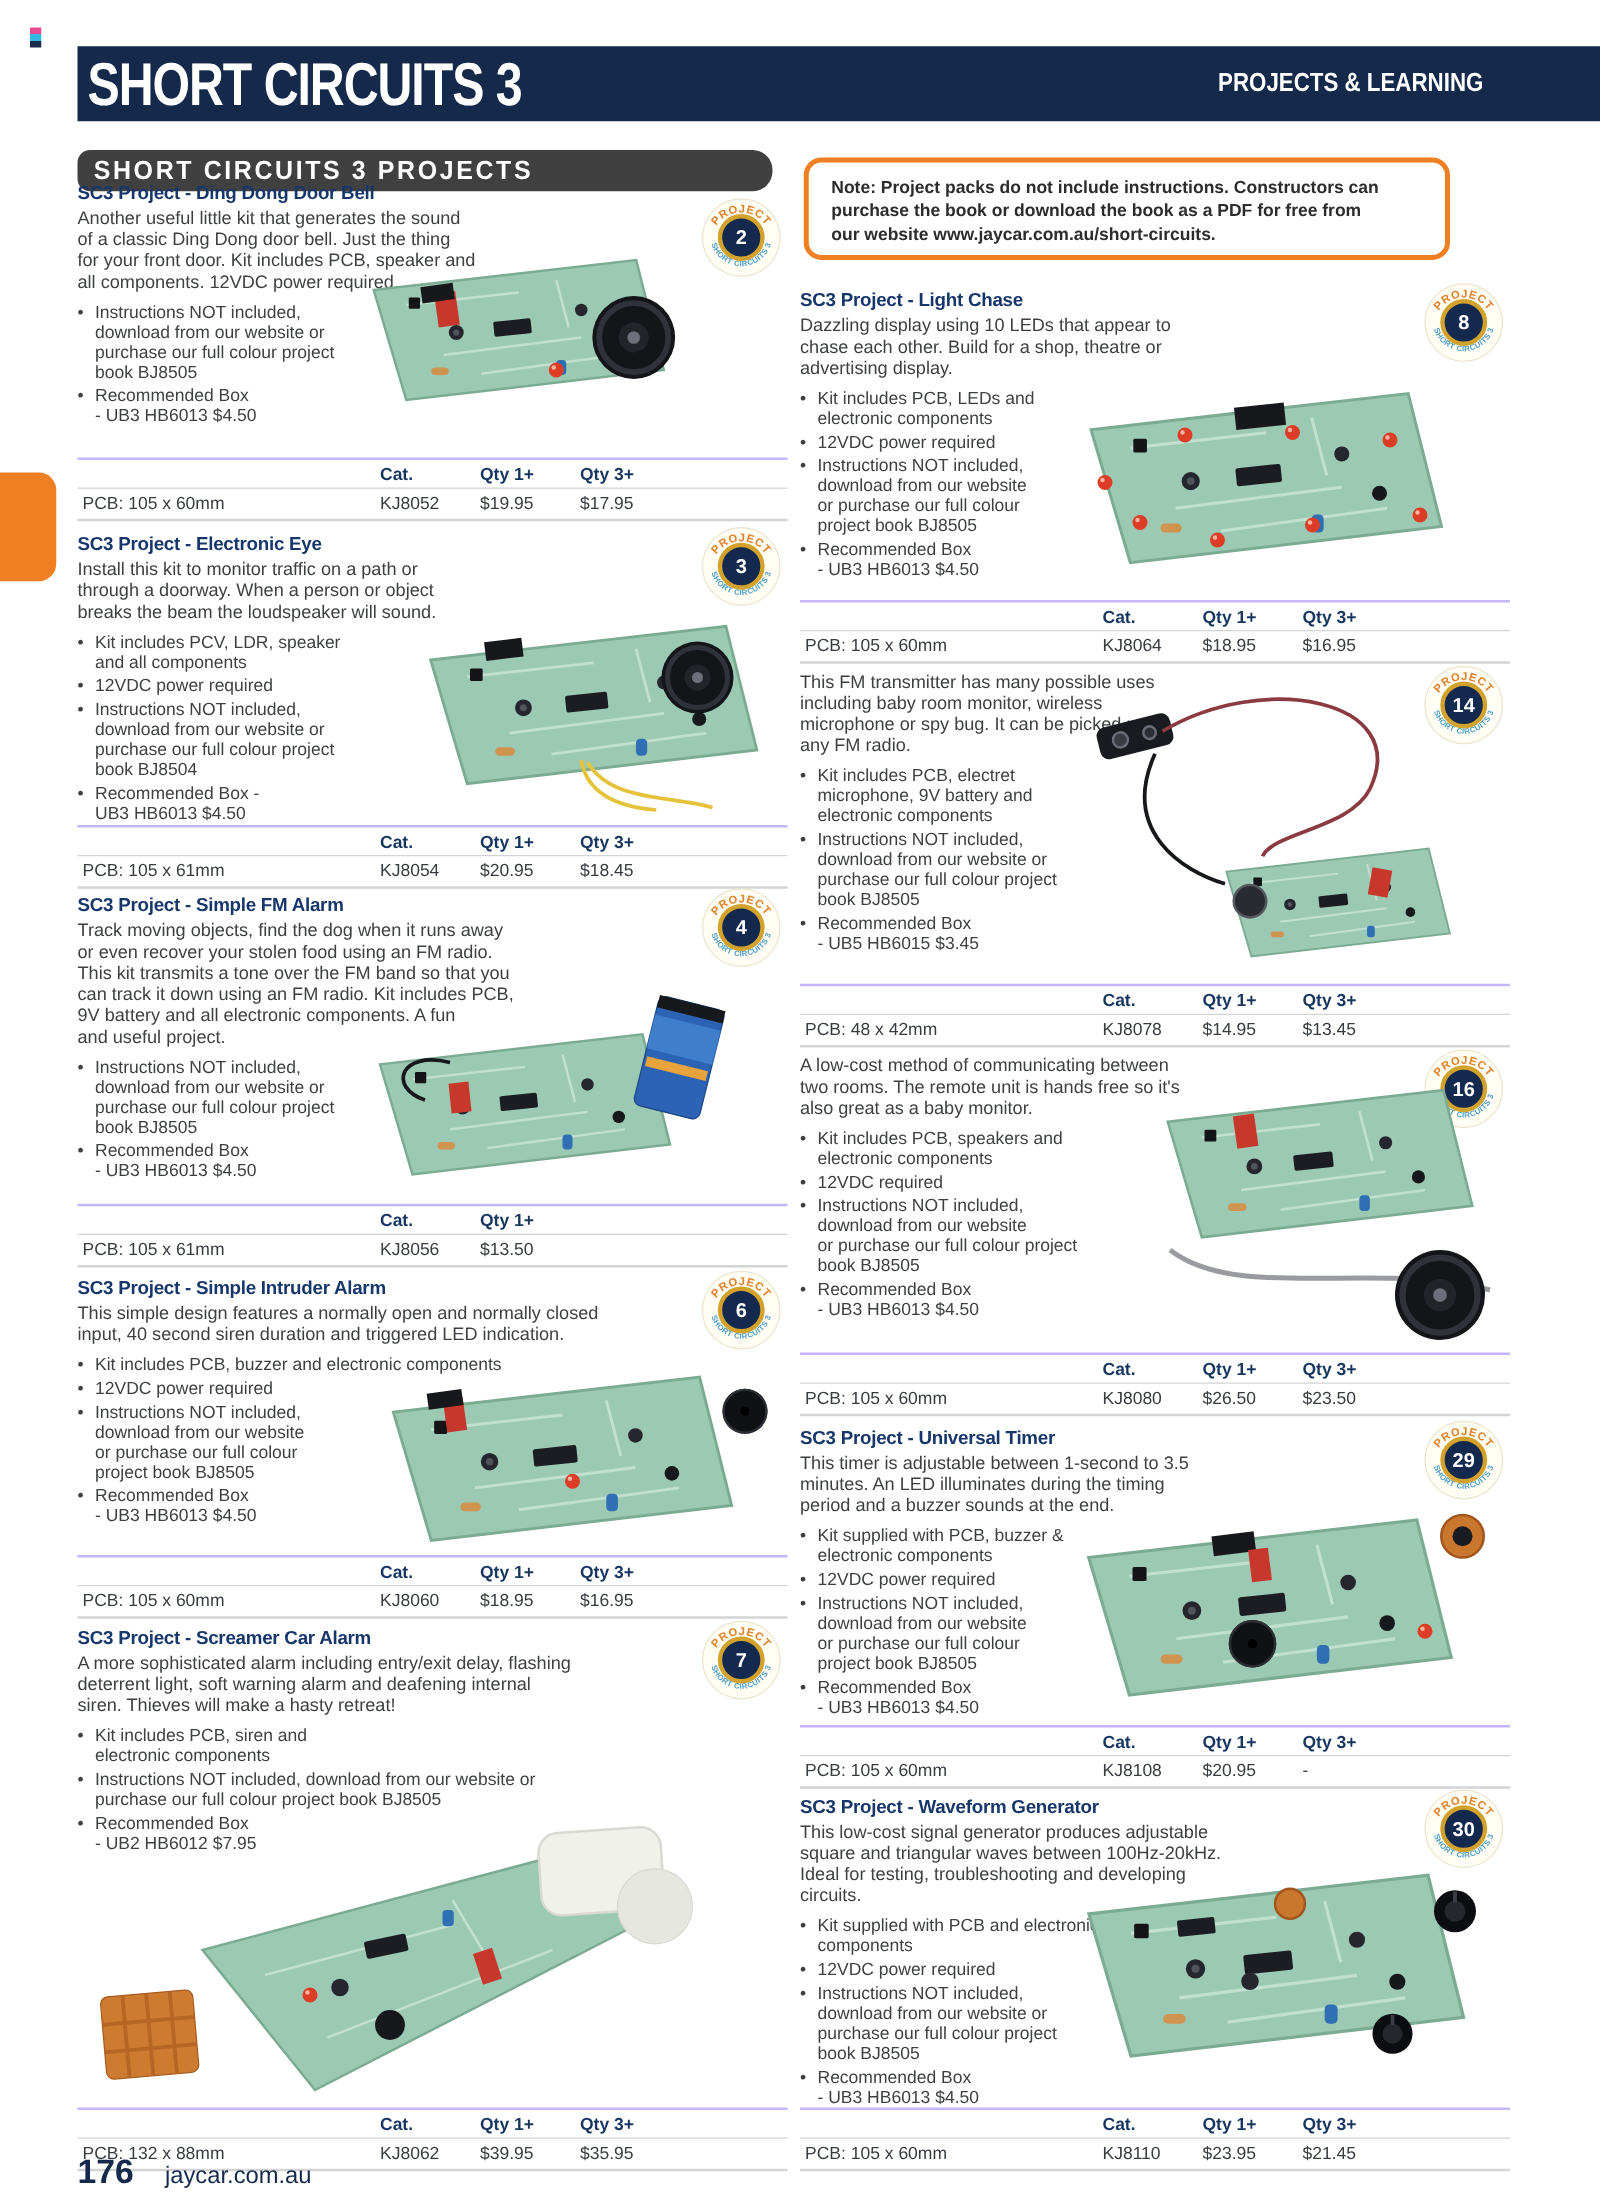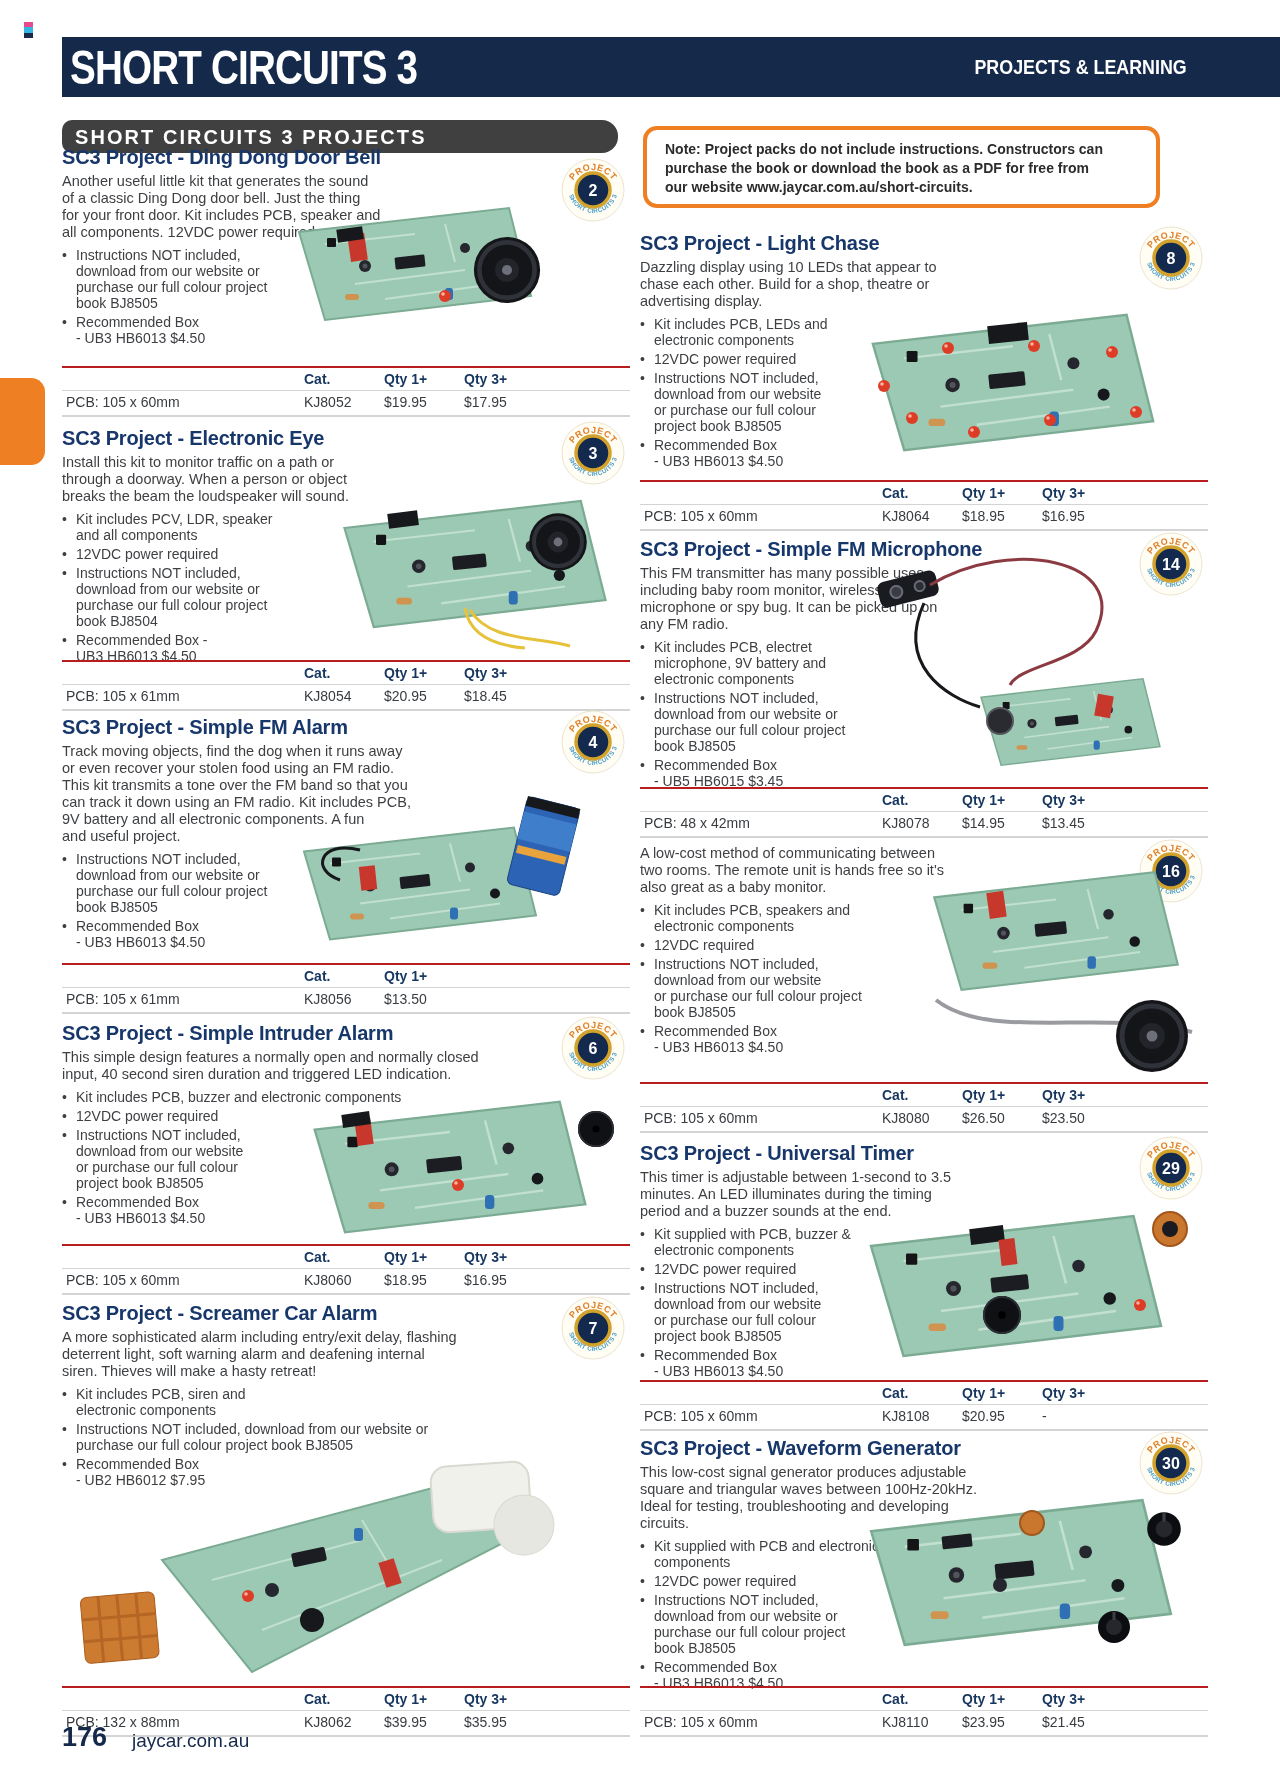--- a/index.html
+++ b/index.html
@@ -23,32 +23,32 @@
      letter-spacing:2.2px;transform:scaleX(.95);transform-origin:left center;white-space:nowrap;}
   .lefttab{left:0;top:378px;width:45px;height:87px;background:#ee7f23;border-radius:0 14px 14px 0;}
 
   .notebox{left:643px;top:126px;width:517px;height:82px;box-sizing:border-box;
      border:4px solid #ee7f23;border-radius:14px;background:#fff;}
   .notebox p{margin:0;padding:10px 18px;font-size:14px;font-weight:bold;color:#2c2c2c;
      line-height:19px;white-space:pre-line;}
 
   
   .project{position:absolute;width:568px;}
-  .project h2{margin:0 0 4px 0;font-size:20px;font-weight:bold;color:#17376b;letter-spacing:-.2px;}
+  .project h2{margin:0 0 4px 0;font-size:15px;font-weight:bold;color:#17376b;letter-spacing:-.2px;}
   .desc{margin:0 0 6px 0;font-size:14.5px;line-height:17px;white-space:pre-line;color:#3d3f42;}
   ul.bullets{margin:0;padding:0;list-style:none;width:330px;}
   ul.bullets li{font-size:14px;line-height:16px;margin:0 0 3px 0;padding-left:14px;
      white-space:pre-line;color:#3d3f42;}
   ul.bullets li::before{content:"\2022";display:inline-block;width:14px;margin-left:-14px;
      font-size:14px;color:#3d3f42;}
 
   
   .ptable{position:absolute;left:0;right:0;}
   .ptable .tr{position:relative;height:22px;}
-  .ptable .th{border-top:2px solid #b91c1c;}
+  .ptable .th{border-top:2px solid #c4b5fd;}
   .ptable .td{height:24px;border-top:1px solid #d4d4d4;border-bottom:2px solid #d4d4d4;}
   .ptable span{position:absolute;top:3px;font-size:14px;white-space:nowrap;}
   .ptable .th span{font-weight:bold;color:#16365f;}
   .ptable .td span{color:#383c41;}
   .ptable .lbl{left:4px;}
   .ptable .cat{left:242px;}
   .ptable .q1{left:322px;}
   .ptable .q3{left:402px;}
 
   
@@ -426,21 +426,20 @@
     <div class="tr td">
         <span class="lbl">PCB: 105 x 60mm</span>
         <span class="cat">KJ8064</span>
         <span class="q1">$18.95</span>
         <span class="q3">$16.95</span>
       </div>
   </div>
 </div>
 
 <div class="project" style="left:640px;top:538px;height:307px">
-  <h2>SC3 Project - Simple FM Microphone</h2>
   <p class="desc">This FM transmitter has many possible uses
 including baby room monitor, wireless
 microphone or spy bug. It can be picked up on
 any FM radio.</p>
   <ul class="bullets">
     <li>Kit includes PCB, electret
 microphone, 9V battery and
 electronic components</li>
     <li>Instructions NOT included,
 download from our website or

